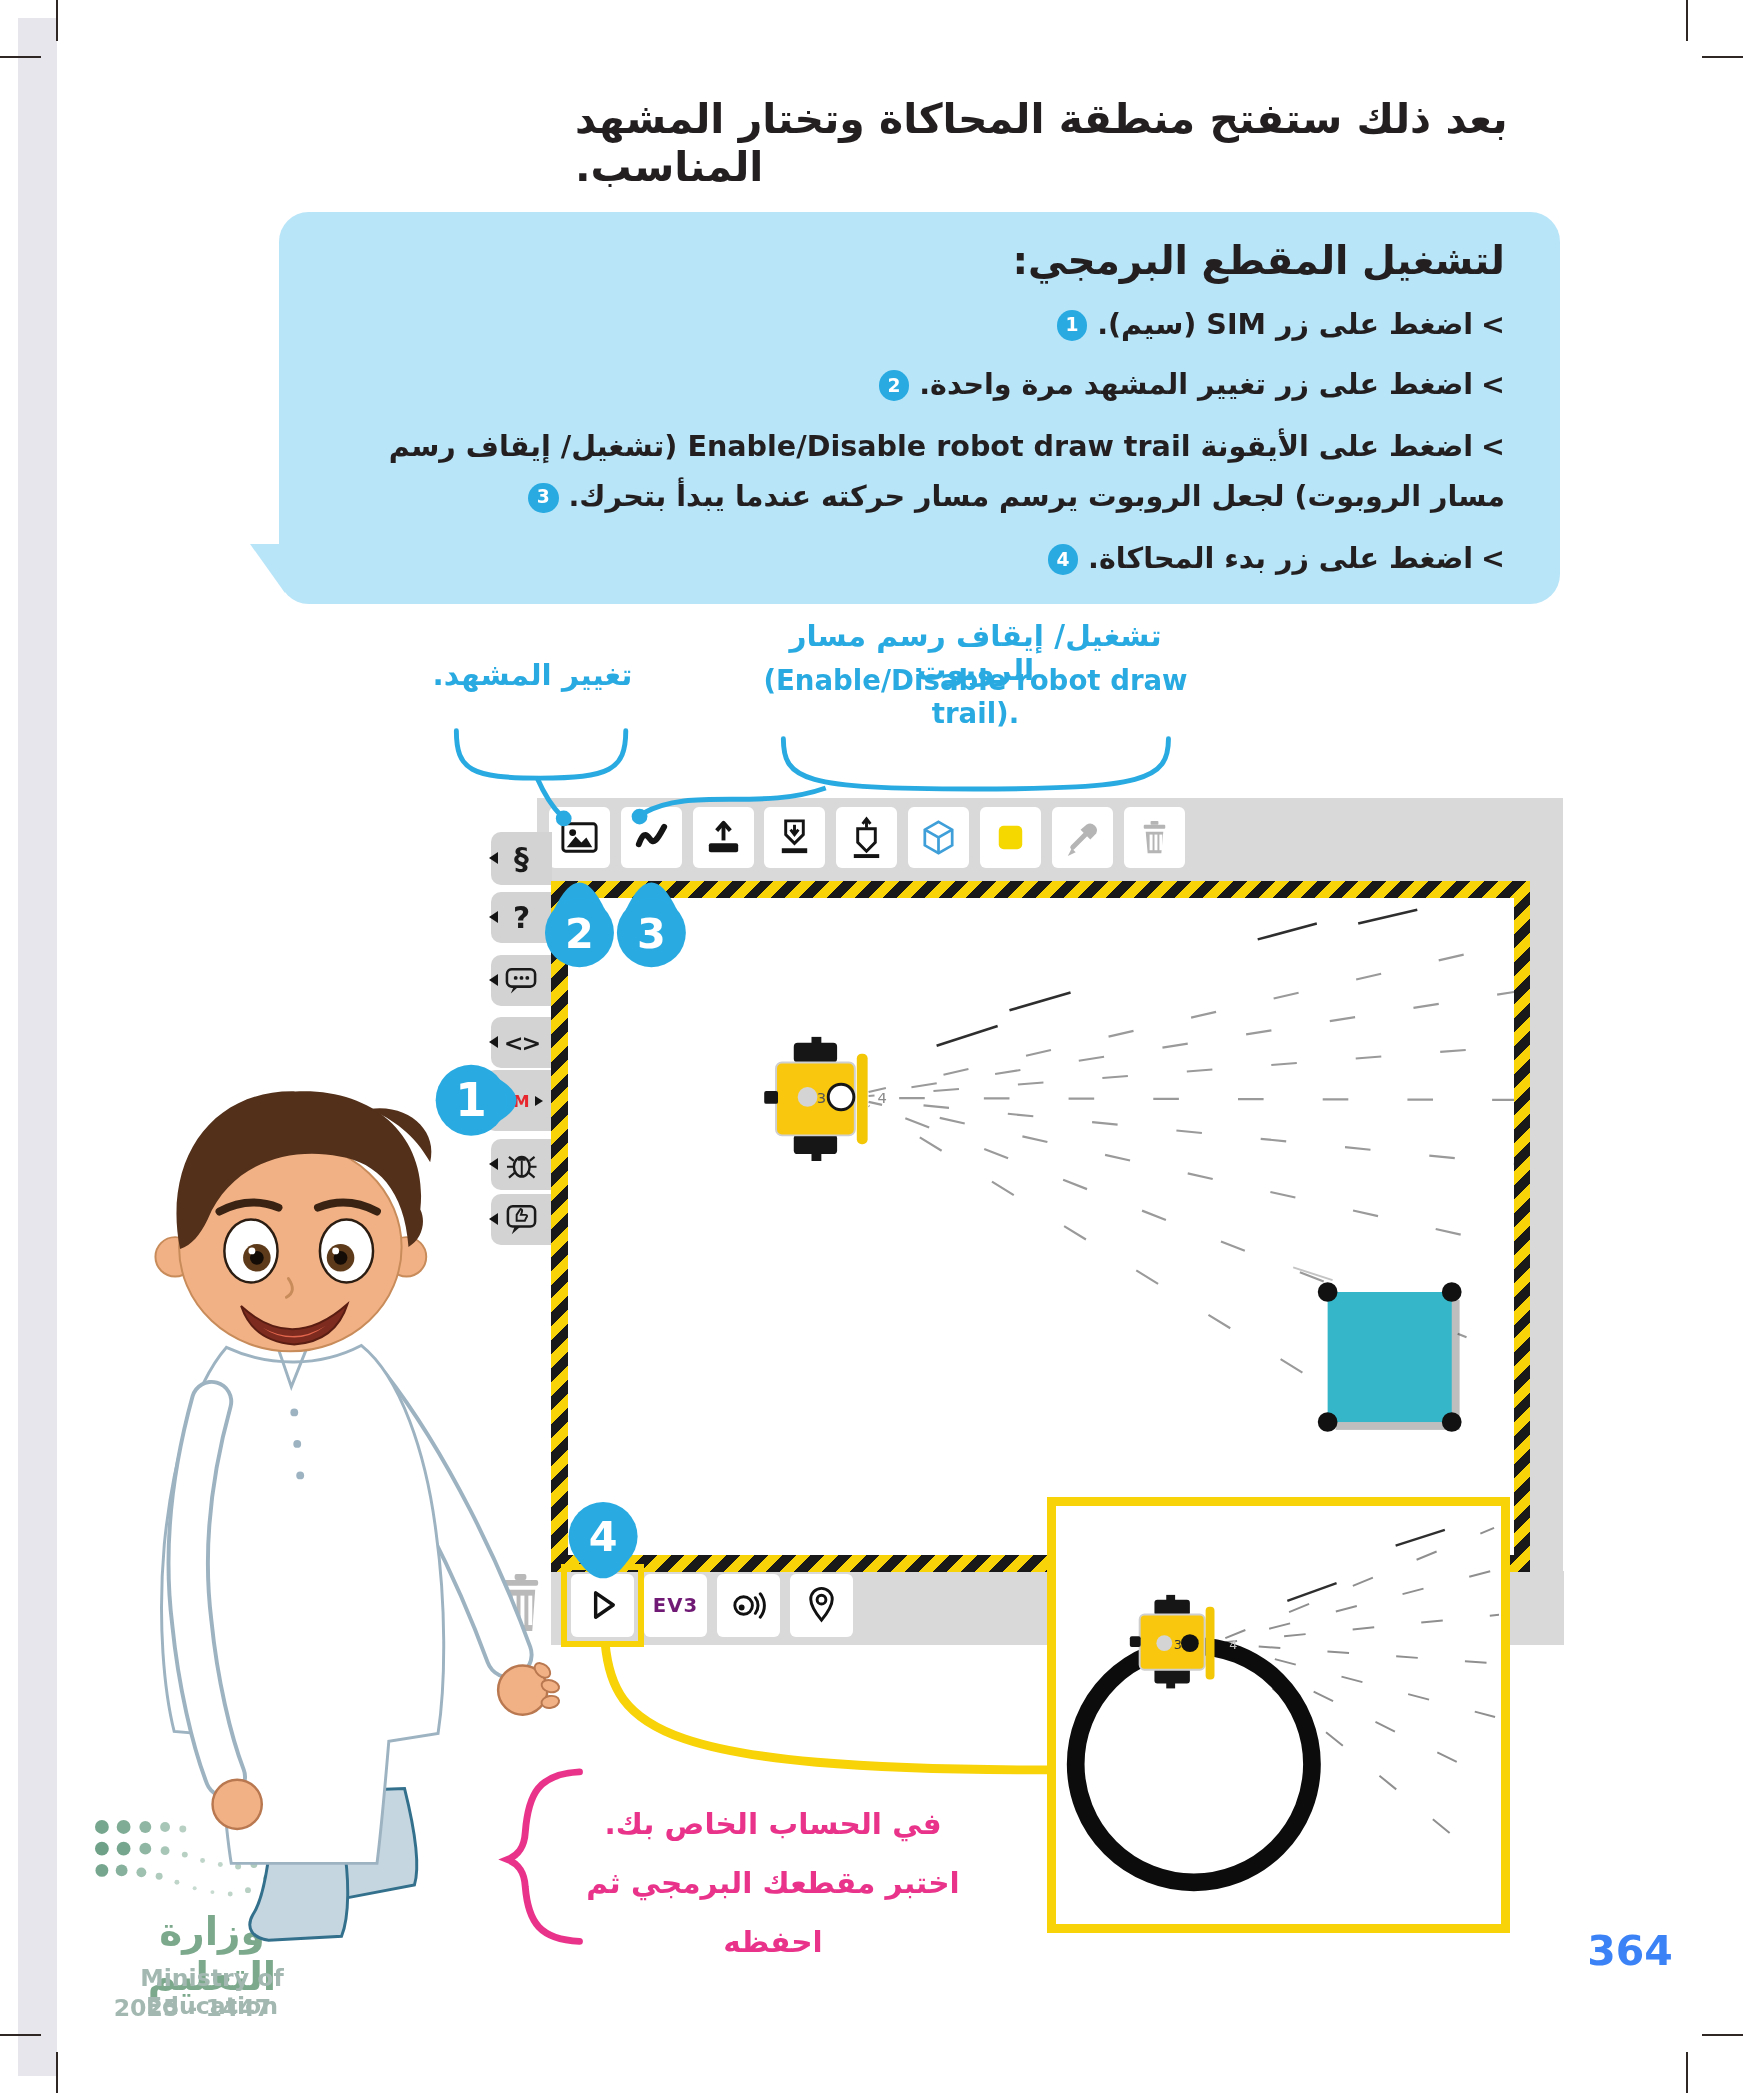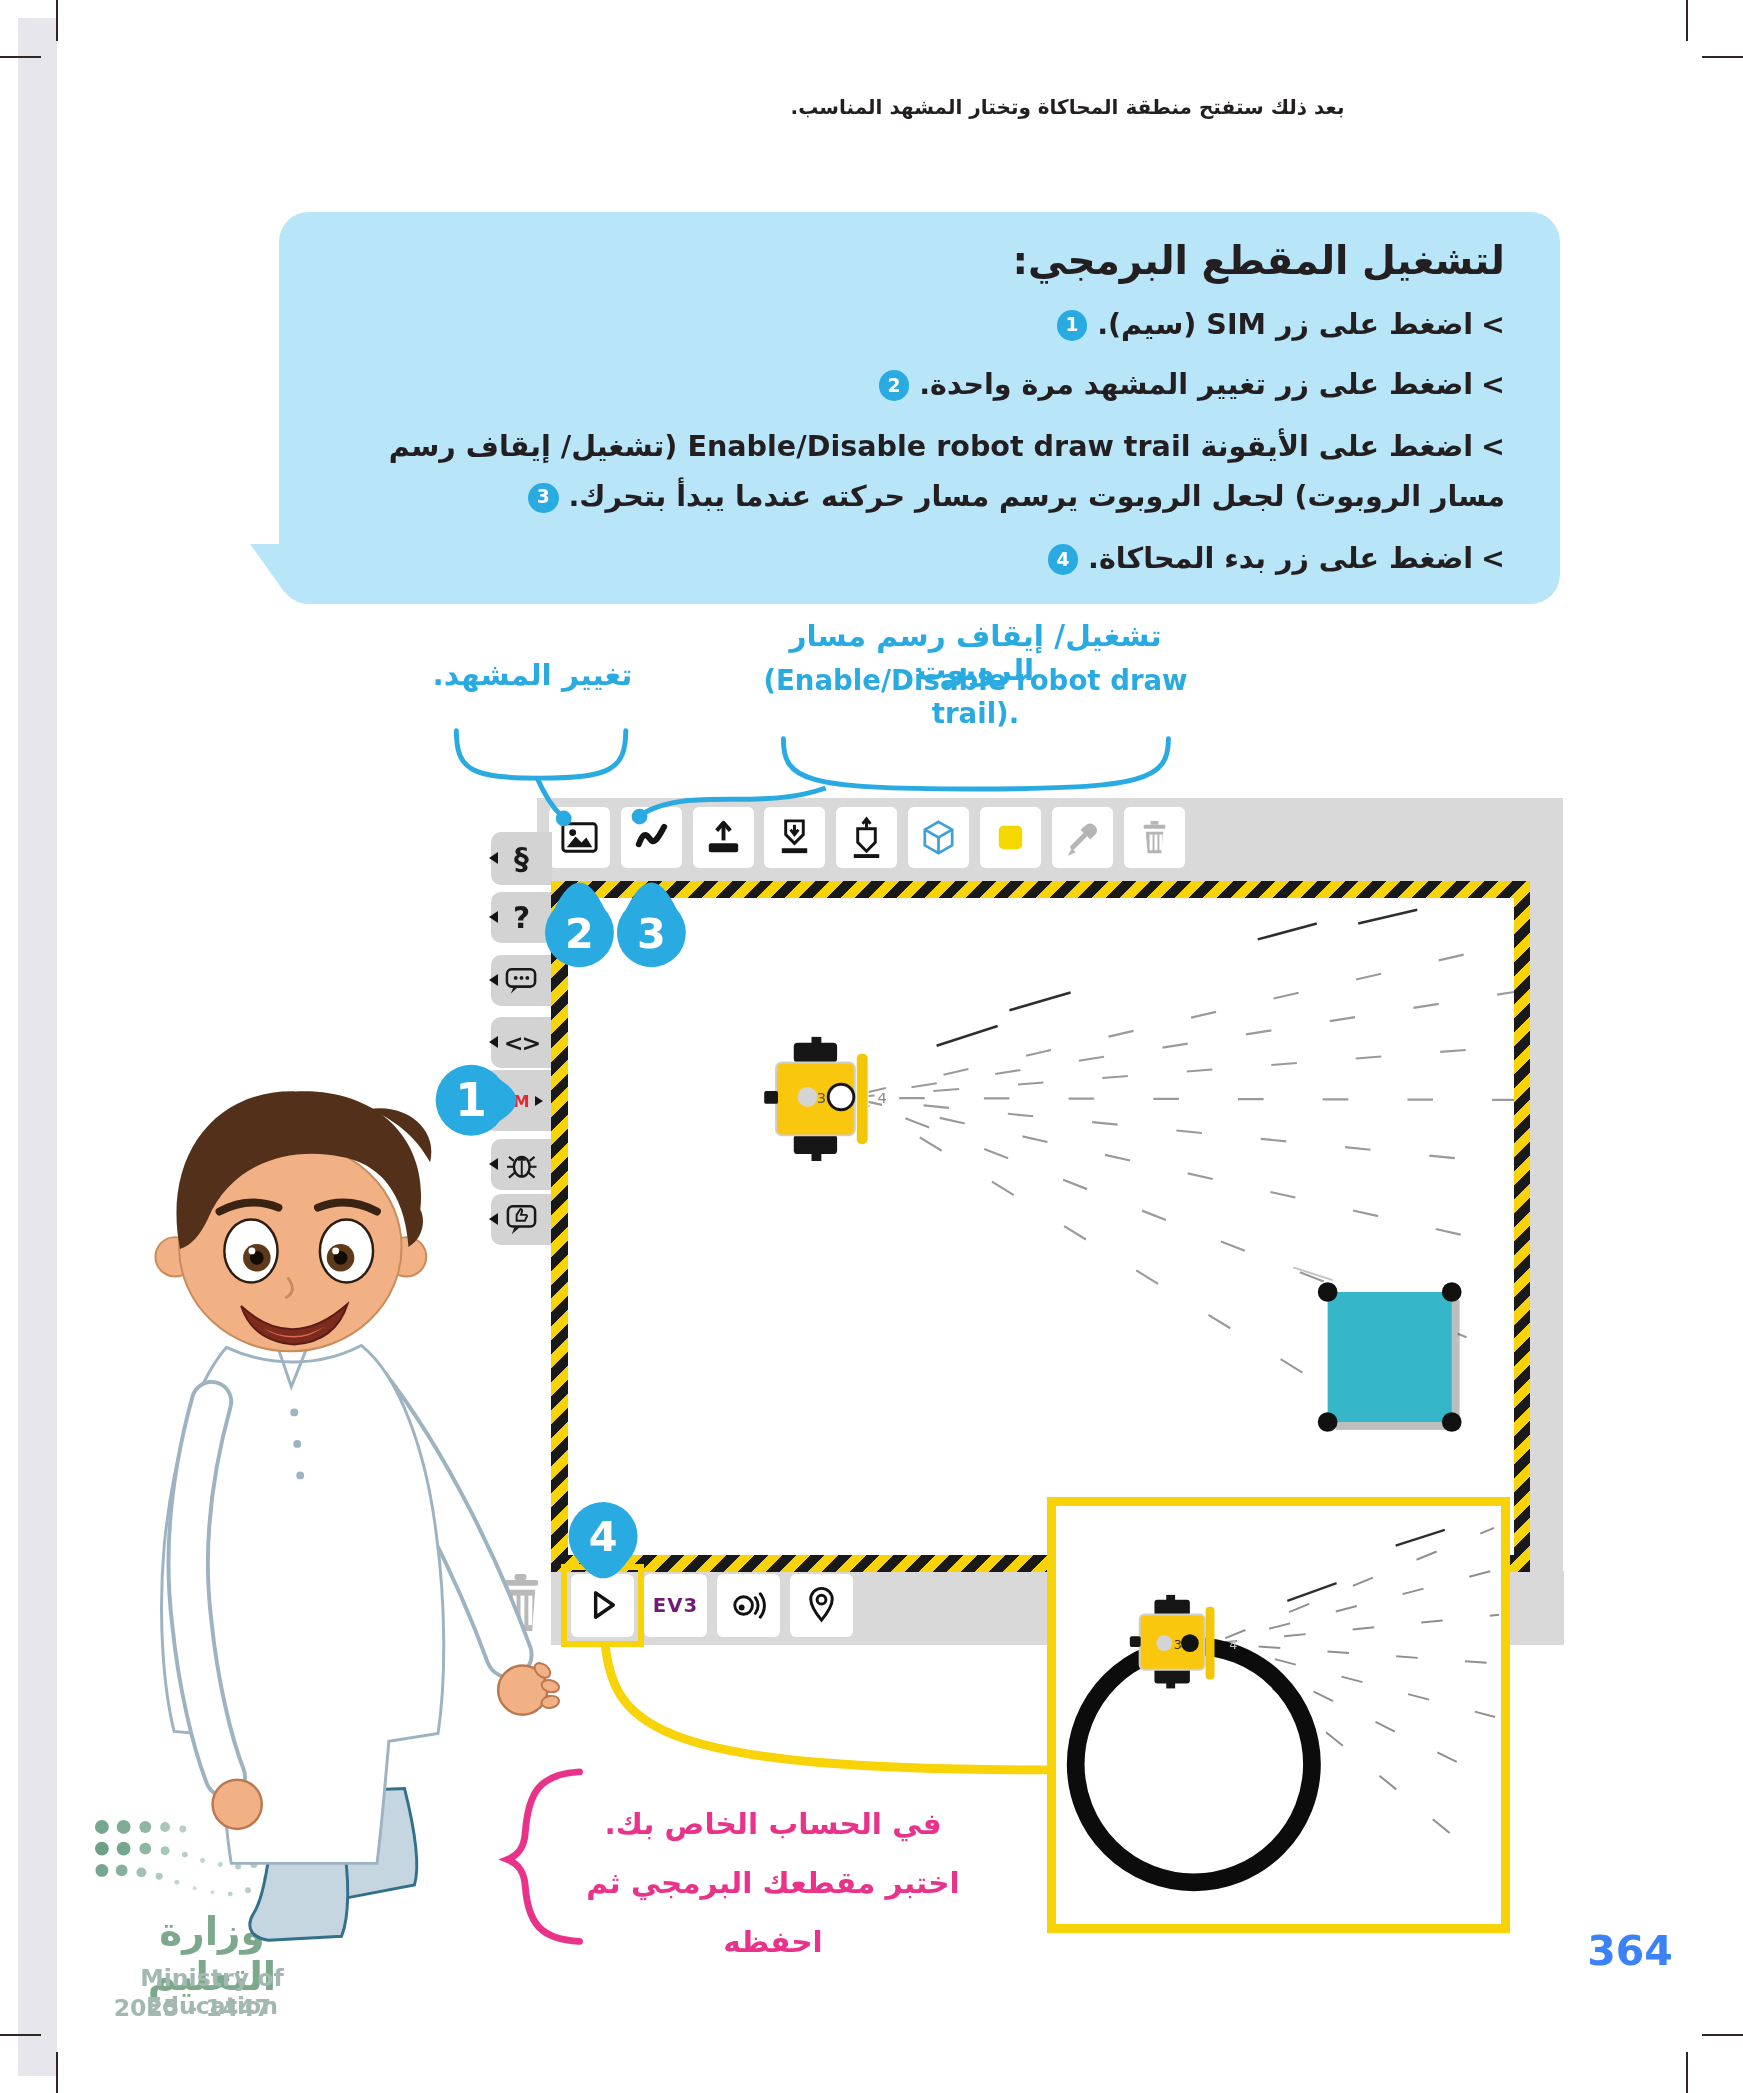--- a/index.html
+++ b/index.html
@@ -1,22 +1,22 @@
 <!DOCTYPE html>
 <html><head>
 <meta charset="utf-8">
 <style>
   html,body{margin:0;padding:0;background:#ffffff;}
   #page{position:relative;width:1744px;height:2093px;background:#ffffff;overflow:hidden;
         font-family:"DejaVu Sans","Liberation Sans",sans-serif;color:#231f20;}
   .abs{position:absolute;}
   .cropmark{background:#2e2724;}
   
-  .intro{top:95px;right:184px;width:985px;text-align:center;direction:rtl;
-         font-size:20px;font-weight:600;}
+  .intro{top:95px;right:184px;width:985px;text-align:left;direction:rtl;
+         font-size:41px;font-weight:600;}
   
   .info-box{left:279px;top:212px;width:1281px;height:392px;background:#b9e5f8;border-radius:29.6px;
             direction:rtl;box-sizing:border-box;padding:25.6px 55px 23.6px 59px;}
   .info-tail{left:250px;top:544px;width:0;height:0;border-top:49px solid #b9e5f8;border-left:35px solid transparent;}
   .info-title{font-size:39px;font-weight:700;margin-bottom:18px;}
   .step{font-size:28.6px;font-weight:600;line-height:1.62;margin-bottom:13.8px;}
   .bullet{unicode-bidi:isolate;direction:ltr;font-weight:700;margin-left:7.9px;}
   .badge{display:inline-flex;align-items:center;justify-content:center;width:30.5px;height:30.5px;
          border-radius:50%;background:#29abe2;color:#fff;font-size:18.7px;font-weight:700;
          vertical-align:middle;margin:0 9.9px;}

